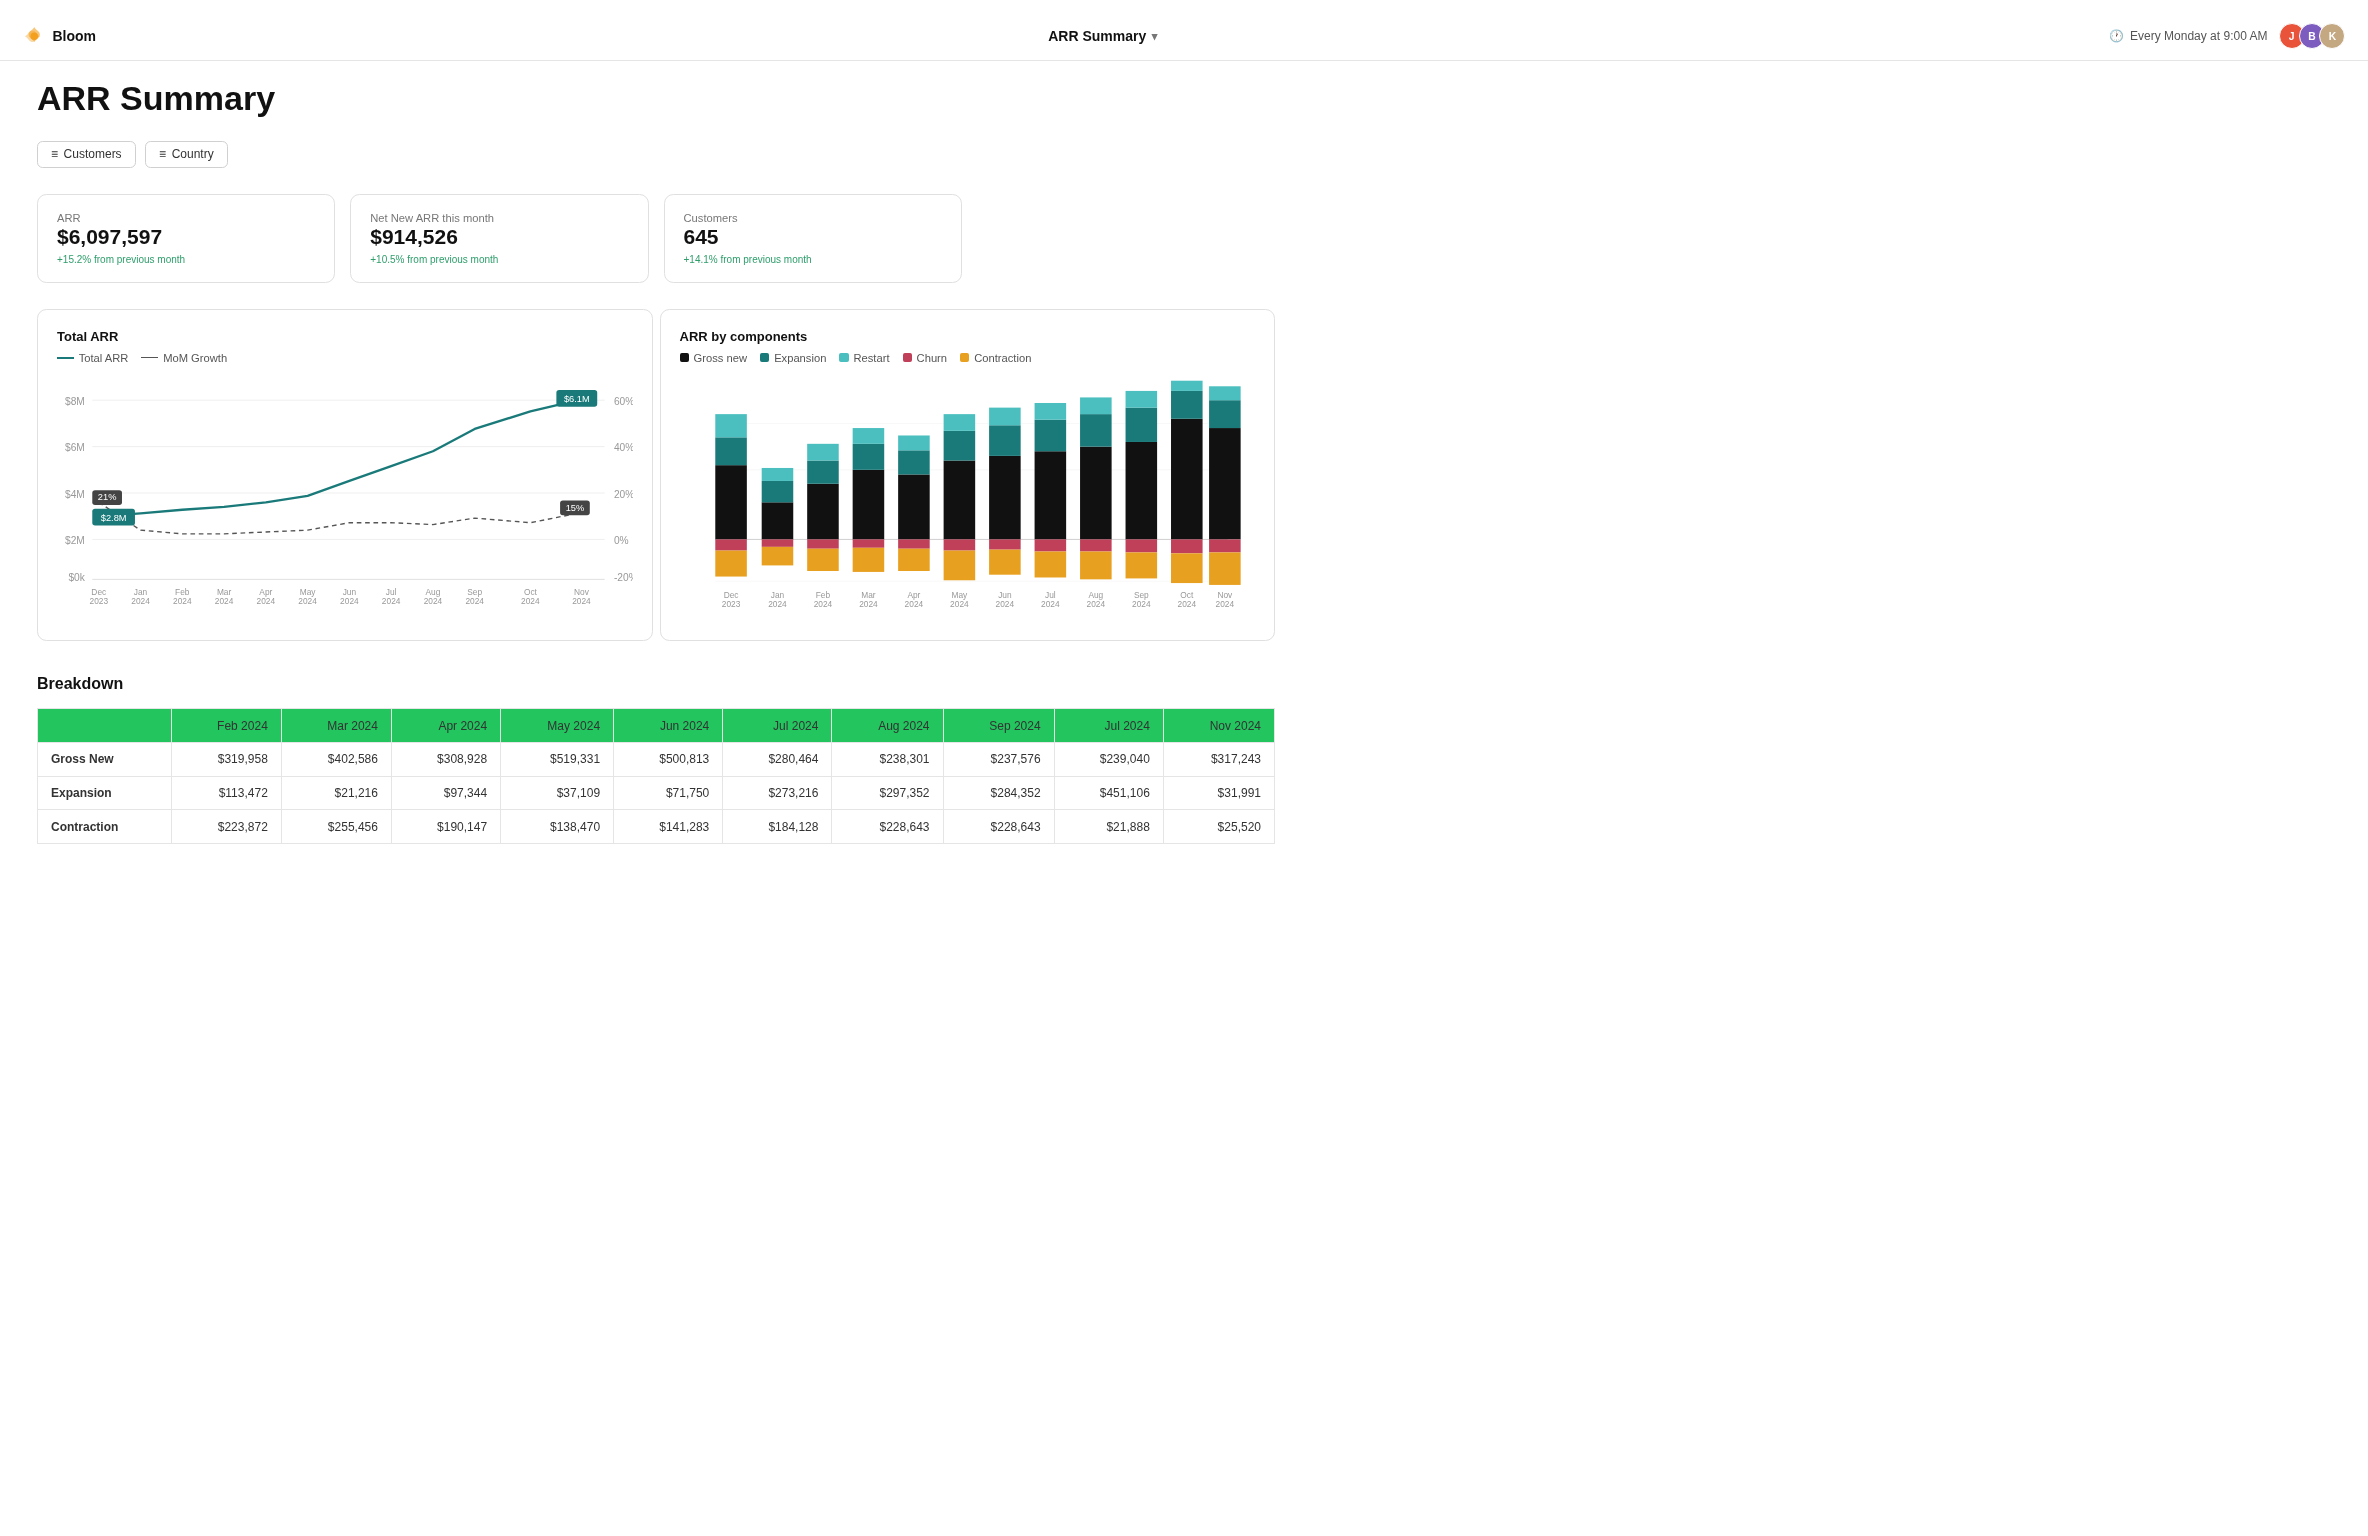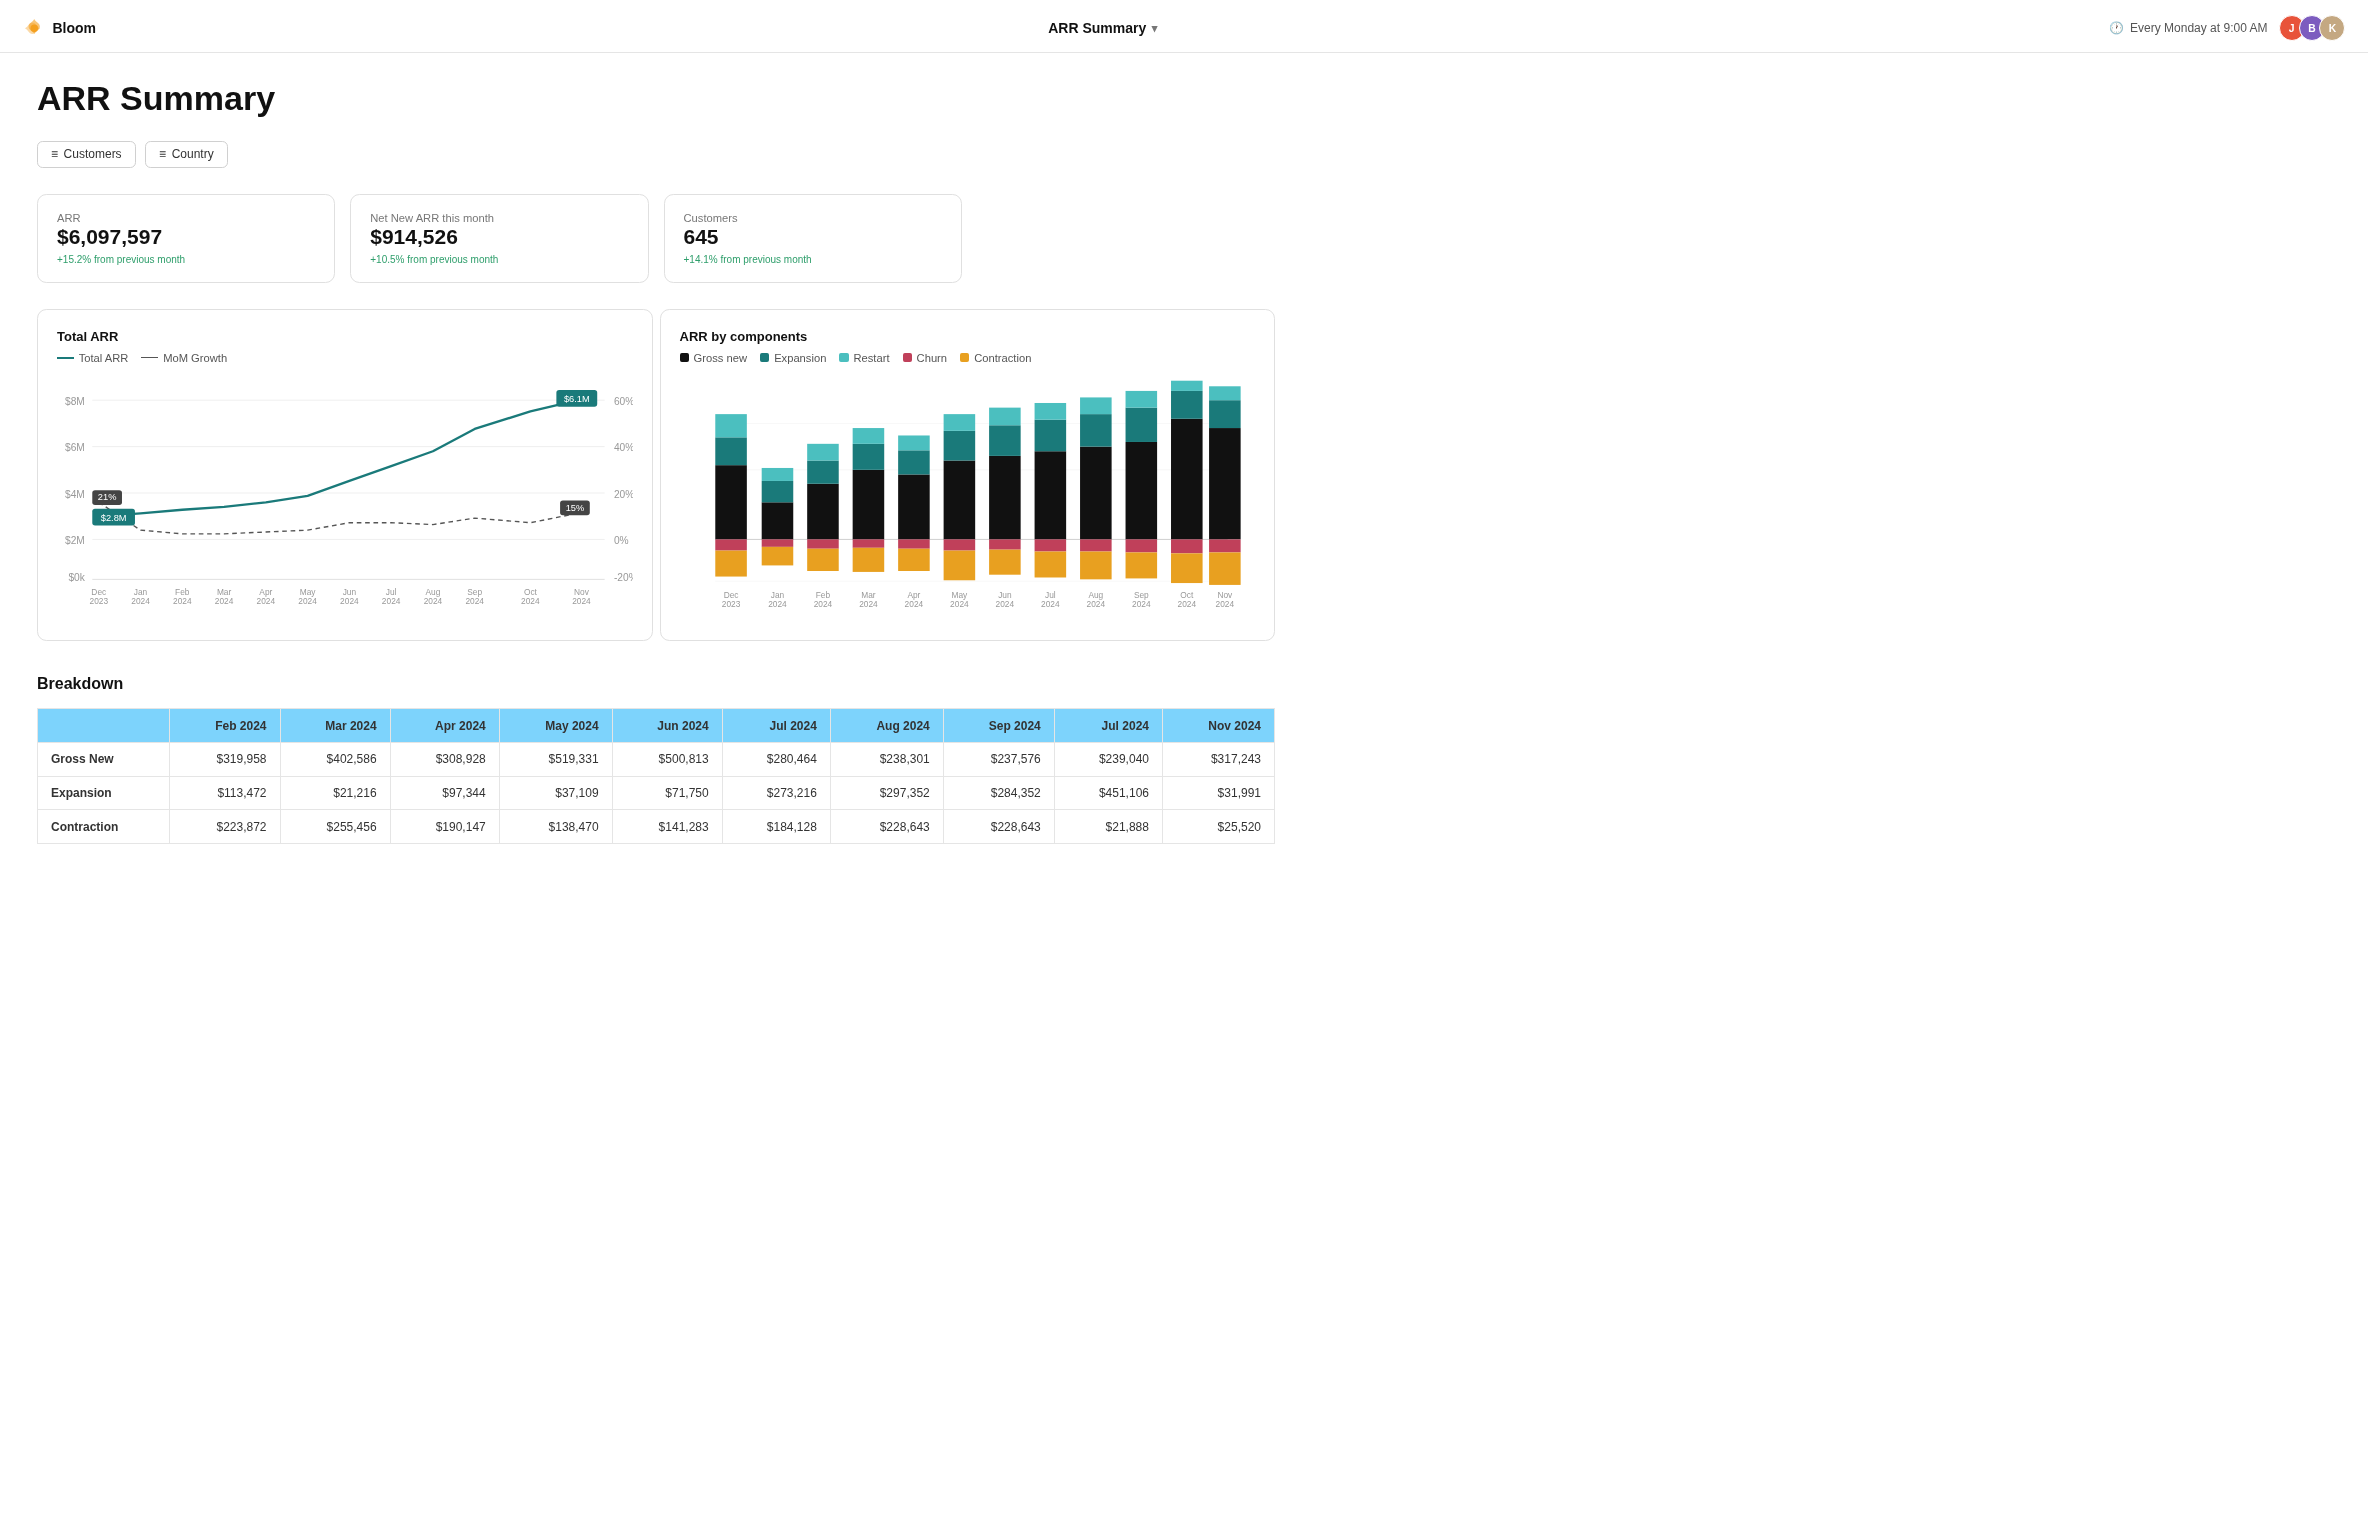--- a/index.html
+++ b/index.html
@@ -2,21 +2,21 @@
 <html style="font-size:15px"><head>
   <meta charset="utf-8">
   <style>
     * { box-sizing: border-box; margin: 0; padding: 0; }
     body { font-family: -apple-system, BlinkMacSystemFont, 'Segoe UI', sans-serif; background: #fff; color: #111; font-size: 13px; }
 
     
     .header {
       display: flex; align-items: center; justify-content: space-between;
       padding: 0 22.5px; height: 49px; border-bottom: 0.9px solid #e5e5e5;
-      background: #fff; position: sticky; top: 4px; z-index: 10;
+      background: #fff; position: sticky; top: 12px; z-index: 10;
     }
     .header-left { display: flex; align-items: center; gap: 7.5px; }
     .logo-icon { width: 22.5px; height: 22.5px; }
     .logo-text { font-weight: 600; font-size: 14px; }
     .header-center { display: flex; align-items: center; gap: 5.6px; font-weight: 600; font-size: 14px; }
     .header-right { display: flex; align-items: center; gap: 11.2px; }
     .schedule-text { font-size: 12px; color: #555; display: flex; align-items: center; gap: 5.6px; }
     .avatar-group { display: flex; gap: -3.7px; }
     .avatar { width: 26px; height: 26px; border-radius: 50%; border: 1.9px solid #fff; margin-left: -5.6px; }
     .avatar:first-child { margin-left: 0; }
@@ -53,22 +53,22 @@
     .legend-dot { width: 9.4px; height: 9.4px; border-radius: 50%; }
     .legend-line { width: 17px; height: 1.9px; }
 
     
     .chart-svg-wrap { width: 100%; }
 
     
     .breakdown-title { font-size: 16px; font-weight: 700; margin-bottom: 15px; }
     .breakdown-table { width: 100%; border-collapse: collapse; font-size: 12px; }
     .breakdown-table th {
-      text-align: right; padding: 9.4px 13px; font-weight: 700;
-      border: 0.9px solid #e5e5e5; background: #7dd3fc; color: #333;
+      text-align: right; padding: 9.4px 13px; font-weight: 400;
+      border: 0.9px solid #e5e5e5; background: #22c55e; color: #333;
     }
     .breakdown-table th:first-child { text-align: left; }
     .breakdown-table td {
       text-align: right; padding: 9.4px 13px;
       border: 0.9px solid #e5e5e5; color: #333;
     }
     .breakdown-table td:first-child { text-align: left; font-weight: 600; }
   </style>
 </head>
 <body>

